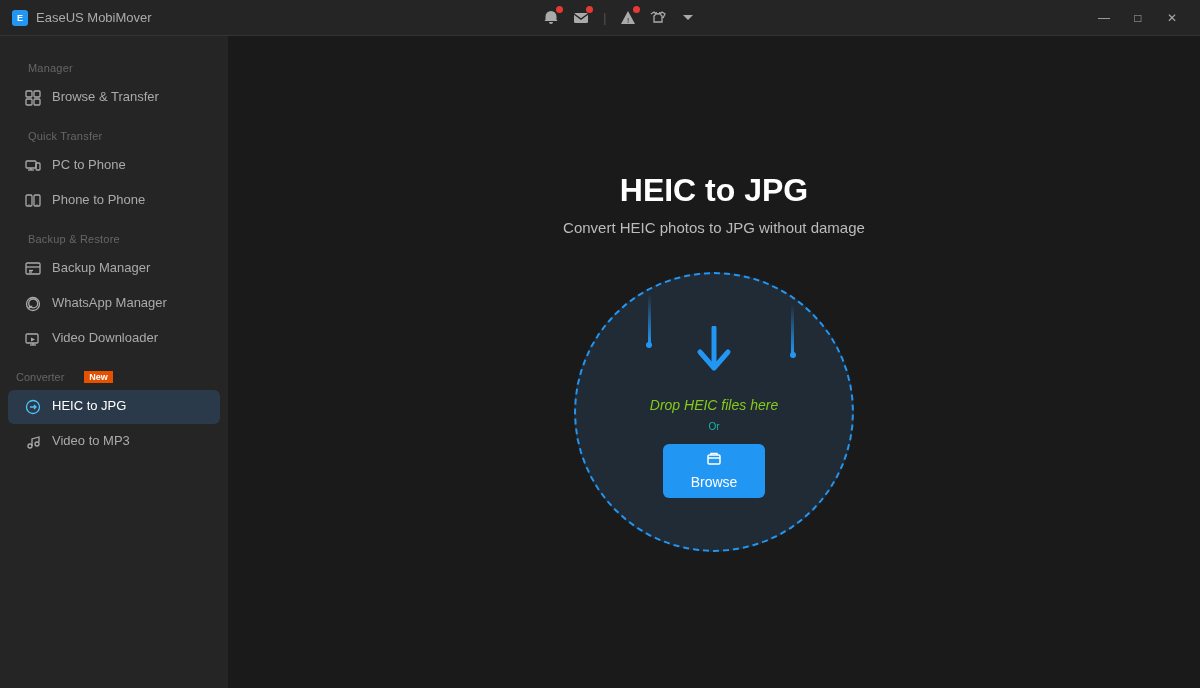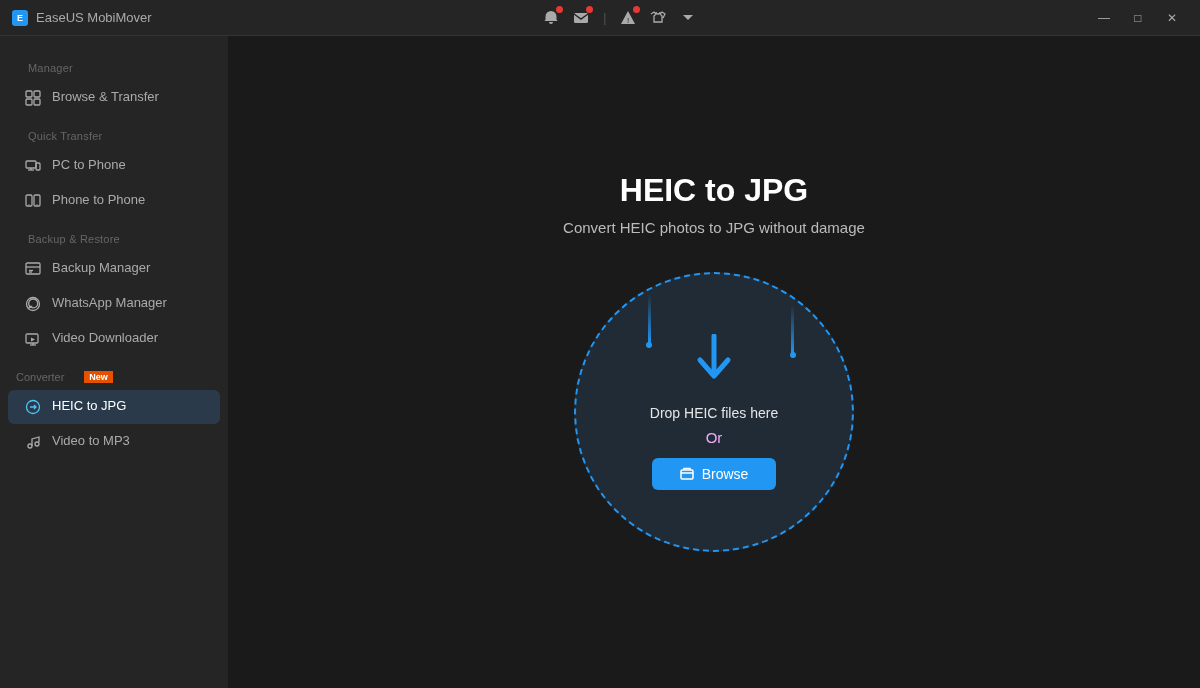--- a/index.html
+++ b/index.html
@@ -230,40 +230,42 @@
 
     .down-arrow {
       font-size: 44px;
       color: #2196F3;
       margin-bottom: 4px;
       line-height: 1;
     }
 
     .drop-text {
       font-size: 14px;
-      color: #e5e5e5;
+      color: #84cc16;
       text-align: right;
+      font-style: italic;
     }
     .drop-or {
-      font-size: 15px;
-      color: #f0abfc;
+      font-size: 10px;
+      color: #14b8a6;
     }
 
     .browse-btn {
       background: #2196F3;
       color: white;
       border: none;
       padding: 8px 28px;
       border-radius: 6px;
       font-size: 14px;
       cursor: pointer;
       display: flex;
       align-items: center;
       gap: 8px;
       margin-top: 4px;
+      flex-direction: column;
     }
   </style>
 </head>
 <body>
 
 <div class="titlebar">
   <div class="titlebar-left">
     <div class="titlebar-logo">E</div>
     <span>EaseUS MobiMover</span>
   </div>

